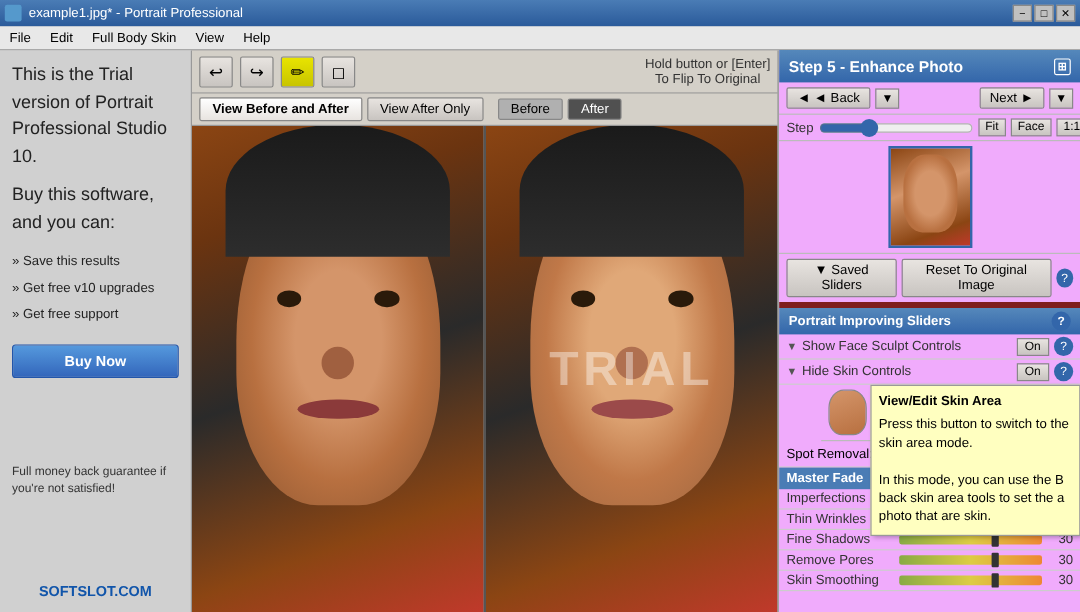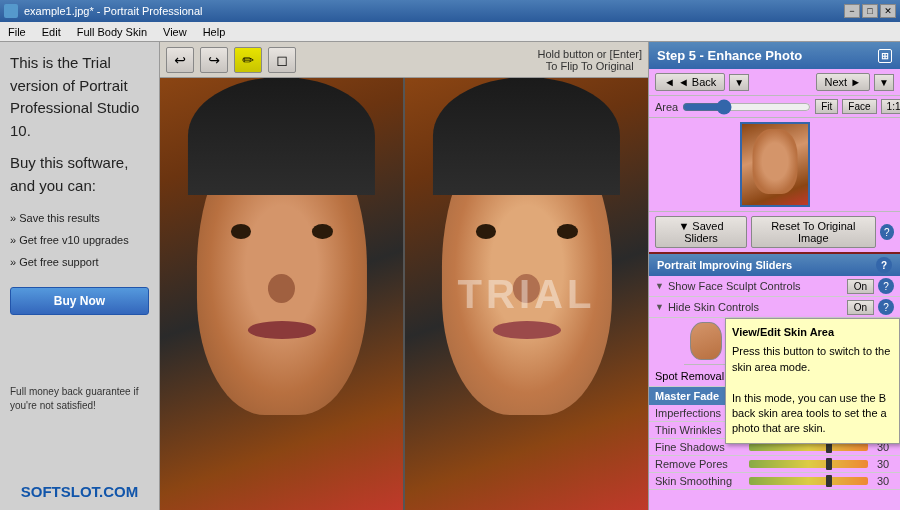--- a/index.html
+++ b/index.html
@@ -105,21 +105,21 @@
       text-align: center;
       margin-top: 4px;
     }
     .guarantee-text {
       font-size: 10px;
       color: #333;
       line-height: 1.4;
       margin-top: auto;
     }
     .softslot {
-      font-size: 15px;
+      font-size: 12px;
       font-weight: bold;
       color: #1155aa;
       text-align: center;
       margin-top: auto;
     }
 
     
     .center-area {
       flex: 1;
       background: #888;
@@ -343,21 +343,21 @@
       height: 65px;
       background: radial-gradient(ellipse, #d4956a 40%, #b87040 70%);
       border-radius: 40% 40% 35% 35%;
     }
 
     .action-row {
       display: flex;
       align-items: center;
       gap: 4px;
       padding: 4px 6px;
-      border-bottom: 2px solid #7f1d1d;
+      border-bottom: 5px solid #7f1d1d;
     }
     .action-btn {
       background: linear-gradient(to bottom, #e8e4e0, #c8c4c0);
       border: 1px solid #888;
       padding: 3px 8px;
       font-size: 11px;
       cursor: pointer;
       border-radius: 2px;
     }
     .help-circle {
@@ -498,21 +498,21 @@
       top: -2px;
       width: 6px;
       height: 12px;
       background: #333;
       border-radius: 1px;
     }
     .slider-val {
       font-size: 11px;
       color: #333;
       width: 22px;
-      text-align: center;
+      text-align: right;
     }
   </style>
 </head>
 <body>
 
 <div class="title-bar">
   <div class="title-bar-left">
     <div class="title-icon"></div>
     <span class="title-text">example1.jpg* - Portrait Professional</span>
   </div>
@@ -552,20 +552,28 @@
       <button class="tool-btn">↩</button>
       <button class="tool-btn">↪</button>
       <button class="tool-btn" style="background: linear-gradient(to bottom, #e8e400, #c8c400);">✏</button>
       <button class="tool-btn">◻</button>
       <div class="flip-hint">
         <div>Hold button or [Enter]</div>
         <div>To Flip To Original</div>
       </div>
     </div>
 
+    <div class="view-tabs-row">
+      <button class="view-tab active">View Before and After</button>
+      <button class="view-tab">View After Only</button>
+      <div class="before-after-labels">
+        <span class="ba-label">Before</span>
+        <span class="ba-label active">After</span>
+      </div>
+    </div>
 
     <div class="images-container">
       <div class="image-panel">
         <div class="image-bg">
           <div class="face-area">
             <div class="face-skin">
 
               <div style="position:absolute;top:35%;left:20%;width:12%;height:5%;background:#2a1a0a;border-radius:50%;"></div>
               <div style="position:absolute;top:35%;right:20%;width:12%;height:5%;background:#2a1a0a;border-radius:50%;"></div>
 
@@ -613,21 +621,21 @@
       </button>
       <button class="nav-dropdown">▼</button>
       <div style="flex:1"></div>
       <button class="nav-btn">
         <span>Next ►</span>
       </button>
       <button class="nav-dropdown">▼</button>
     </div>
 
     <div class="zoom-row">
-      <span class="zoom-label">Area</span>
+      <span class="zoom-label">Step</span>
       <input type="range" class="zoom-slider" min="0" max="100" value="30" style="">
       <button class="zoom-btn">Fit</button>
       <button class="zoom-btn">Face</button>
       <button class="zoom-btn">1:1</button>
 
     </div>
 
     <div class="thumbnail-area">
       <div class="thumbnail">
         <div class="thumb-face"></div>

